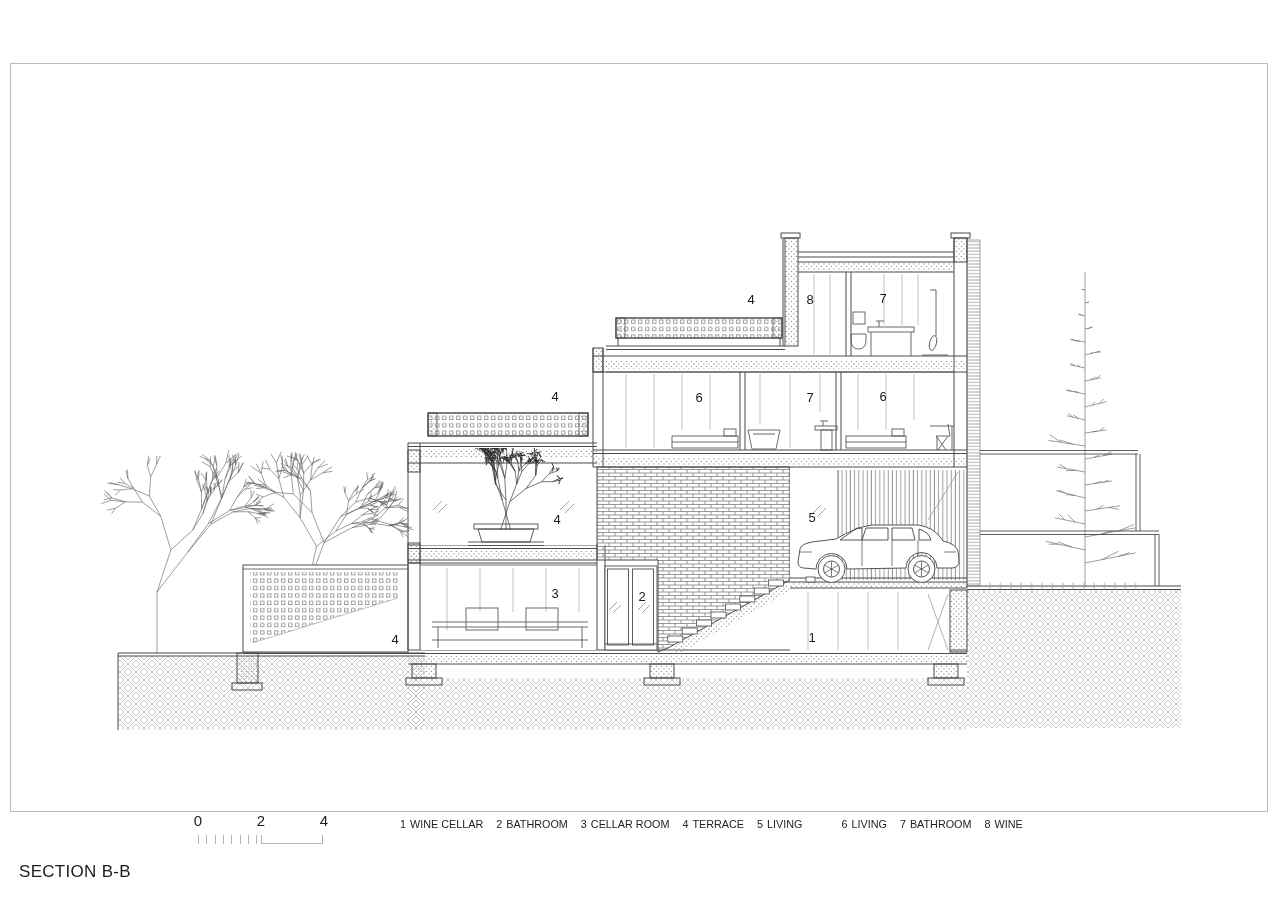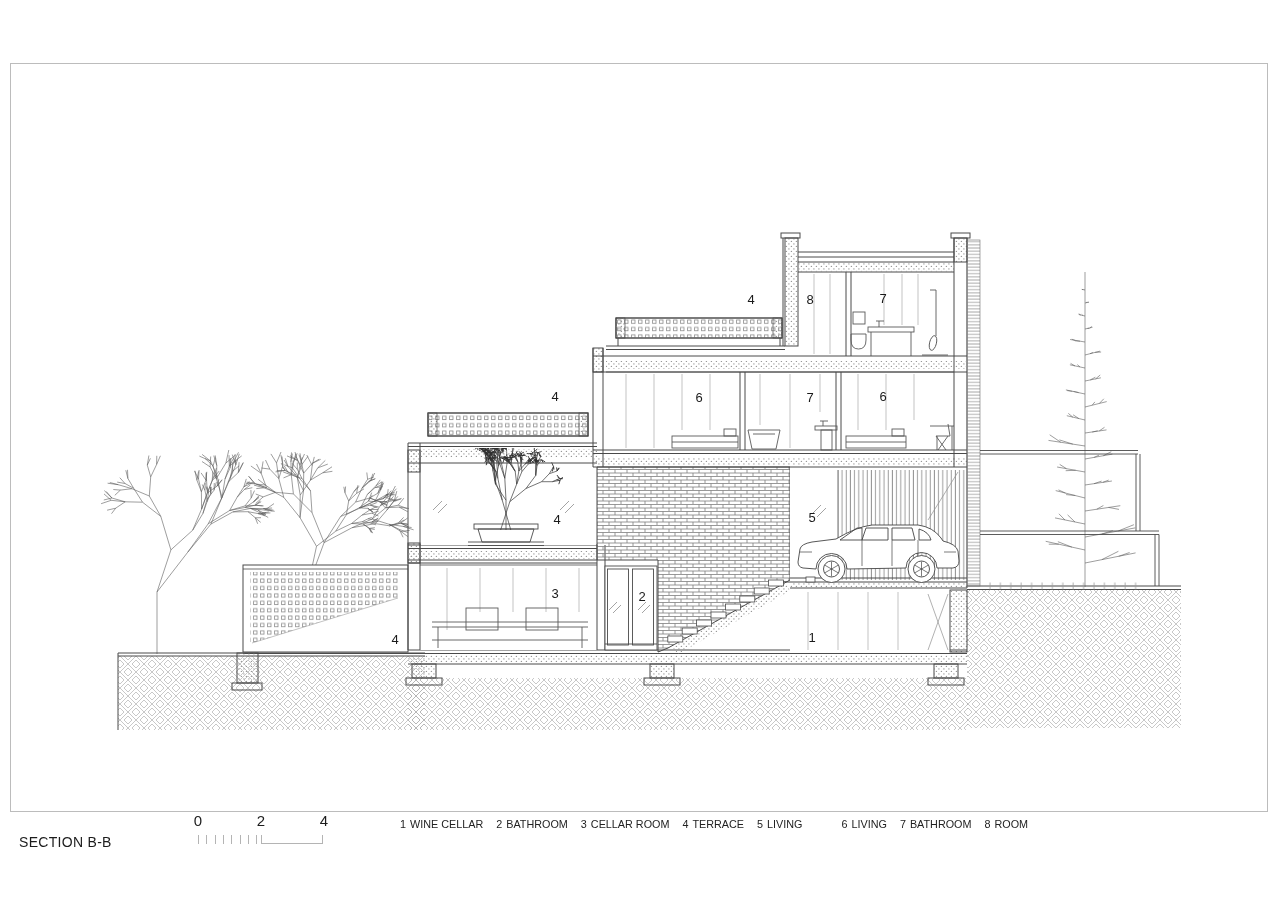--- a/index.html
+++ b/index.html
@@ -2,21 +2,21 @@
 <html><head>
 <meta charset="utf-8">
 <style>
   html,body{margin:0;padding:0;background:#ffffff;}
   .sheet{position:relative;width:1280px;height:905px;background:#ffffff;overflow:hidden;
          font-family:"Liberation Sans",sans-serif;}
   .frame{position:absolute;left:10px;top:63px;width:1258px;height:749px;
          border:1.5px solid #bcbcbc;box-sizing:border-box;}
   svg{position:absolute;left:0;top:0;}
   .annot{position:absolute;color:#1c1c1c;}
-  #title-block{left:19px;top:834px;font-size:14px;letter-spacing:.3px;}
+  #title-block{left:19px;top:862px;font-size:17px;letter-spacing:.3px;}
   #scale-bar{left:150px;top:812px;width:230px;height:40px;}
   .scale-num{position:absolute;top:0;font-size:15px;color:#1c1c1c;transform:translateX(-50%);}
   #scale-ticks{position:absolute;left:0;top:0;width:230px;height:40px;}
   .tick{position:absolute;top:23px;width:1px;height:9px;background:#b4b4b4;}
   .bracket{position:absolute;left:111px;top:23px;width:62px;height:9px;
            border-left:1px solid #b4b4b4;border-right:1px solid #b4b4b4;border-bottom:1px solid #b4b4b4;box-sizing:border-box;}
   #legend{left:400px;top:818px;font-size:10.8px;display:flex;align-items:baseline;white-space:nowrap;color:#222;}
   .legend-item{margin-right:13px;display:inline-flex;gap:4px;}
   .legend-item.gap-before{margin-left:26px;}
   text.room-num{font-family:"Liberation Sans",sans-serif;font-size:13px;fill:#1a1a1a;}
@@ -377,16 +377,16 @@
       <span class="legend-item gap-before">
         <span>6</span>
         <span>LIVING</span>
       </span>
       <span class="legend-item">
         <span>7</span>
         <span>BATHROOM</span>
       </span>
       <span class="legend-item">
         <span>8</span>
-        <span>ROOM</span>
+        <span>WINE</span>
       </span>
     </div>
 </div>
 
 </body></html>

